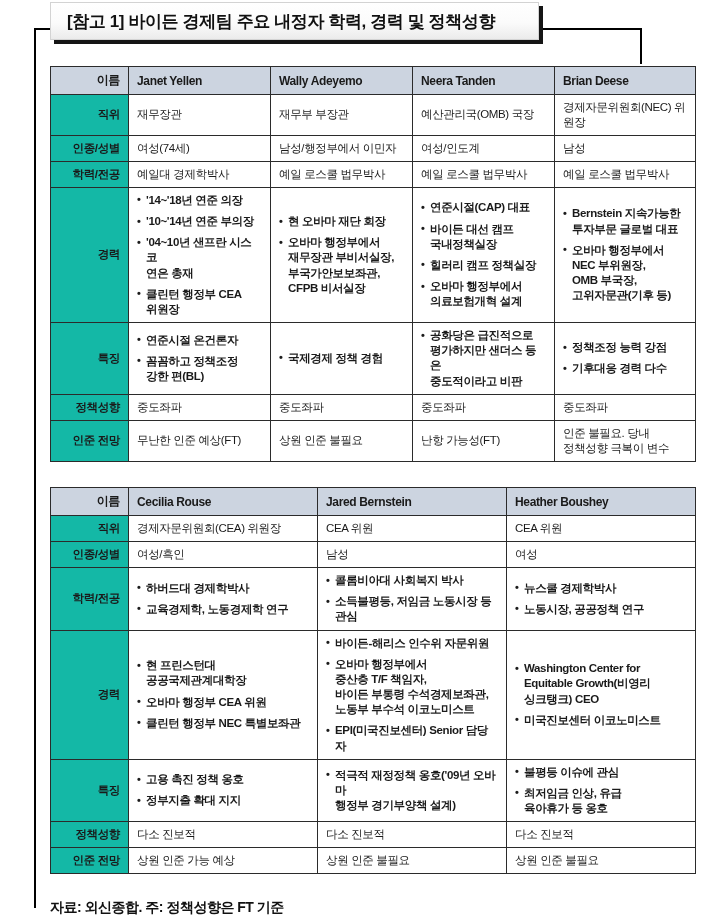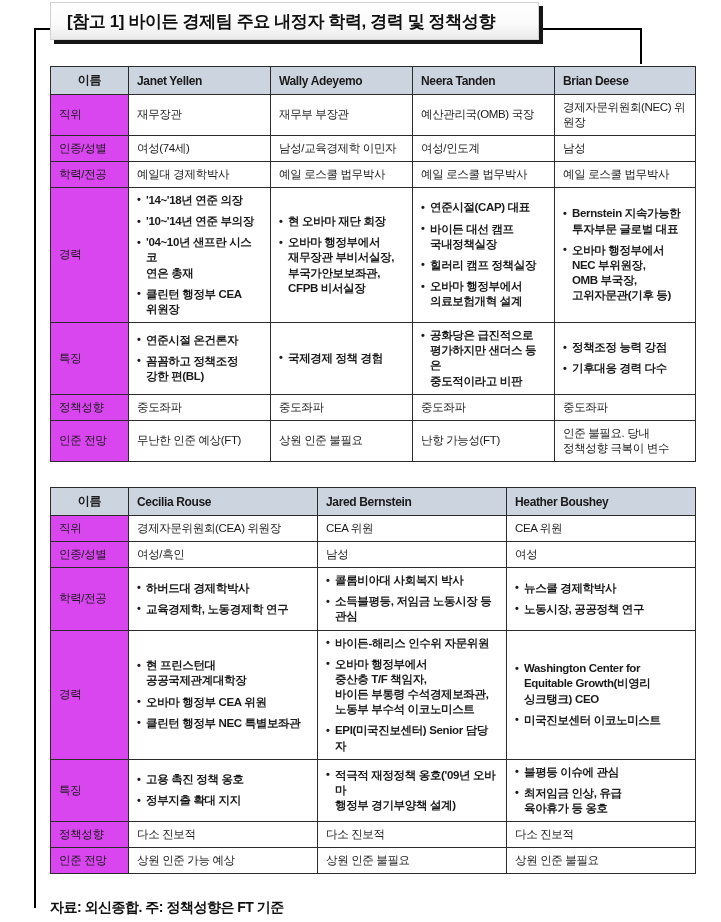--- a/index.html
+++ b/index.html
@@ -99,28 +99,28 @@
     font-weight: normal;
     text-align: left;
   }
   .tbl thead th {
     background: #ccd4e0;
     font-weight: bold;
     font-size: 12px;
     border-bottom: 1.5px solid #2b2b2b;
   }
   .tbl thead th.rowlabel-head {
-    text-align: center;
+    text-align: right;
     margin-left: 20px;
   }
   .tbl td.rowlabel {
-    text-align: left;
-    font-weight: normal;
+    text-align: right;
+    font-weight: bold;
     font-size: 11.5px;
-    background: #d946ef;
+    background: #14b8a6;
   }
 
   
   ul.blist {
     margin: 0;
     padding: 0;
     list-style: none;
   }
   ul.blist li {
     position: relative;
@@ -200,21 +200,21 @@
           <td>
             <div class="plaintext">경제자문위원회(NEC) 위원장</div>
           </td>
         </tr>
         <tr>
           <td class="rowlabel">인종/성별</td>
           <td>
             <div class="plaintext">여성(74세)</div>
           </td>
           <td>
-            <div class="plaintext">남성/교육경제학 이민자</div>
+            <div class="plaintext">남성/행정부에서 이민자</div>
           </td>
           <td>
             <div class="plaintext">여성/인도계</div>
           </td>
           <td>
             <div class="plaintext">남성</div>
           </td>
         </tr>
         <tr>
           <td class="rowlabel">학력/전공</td>

